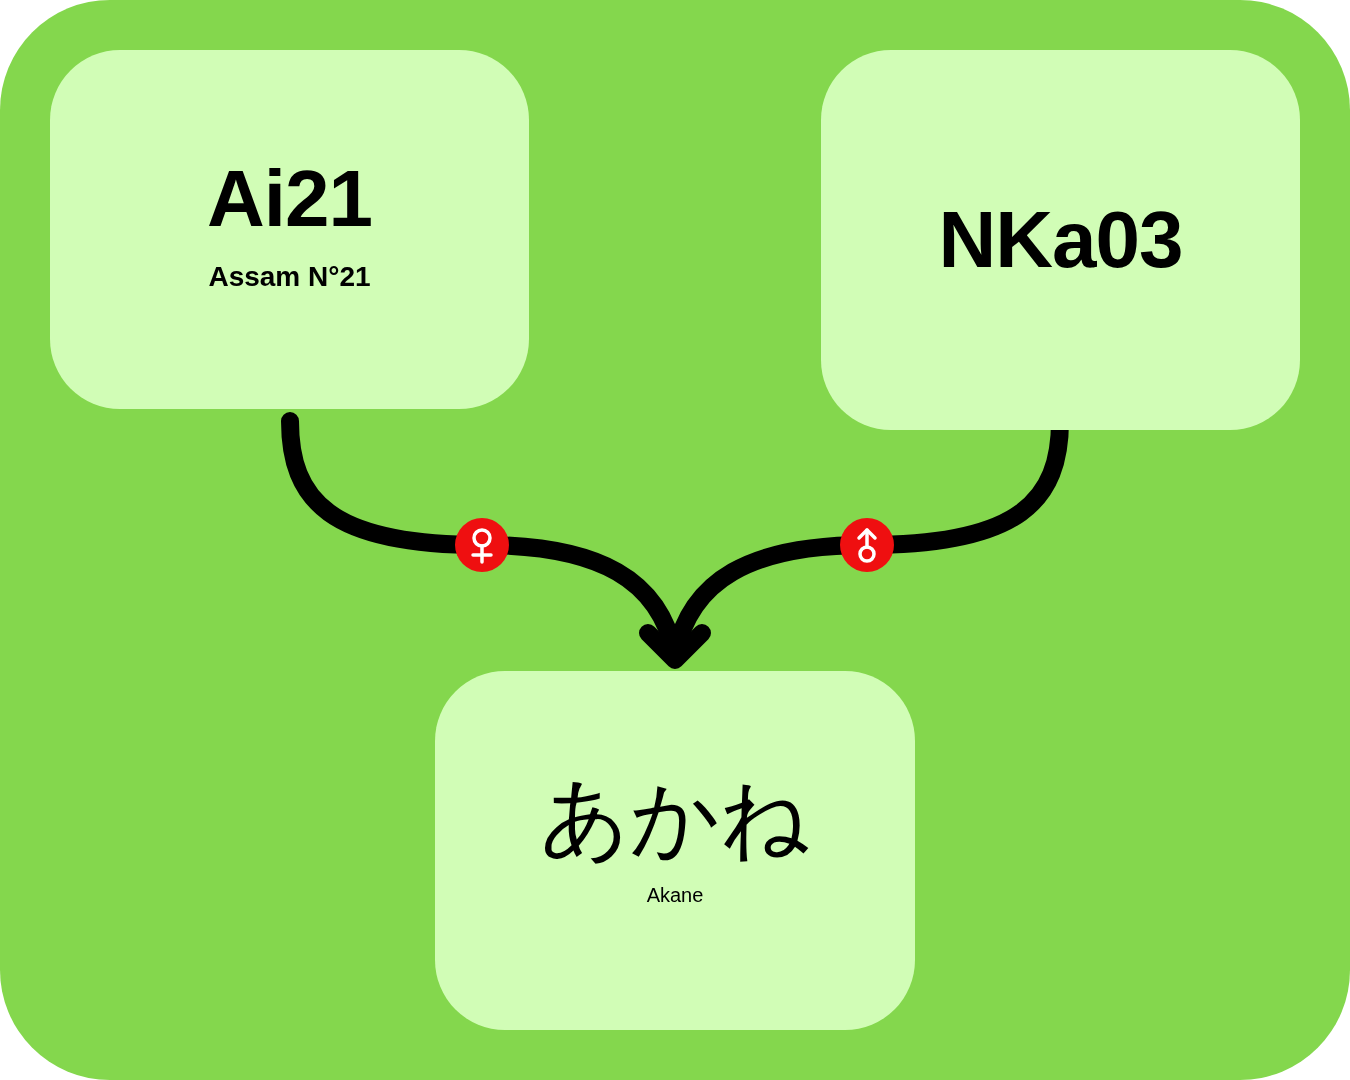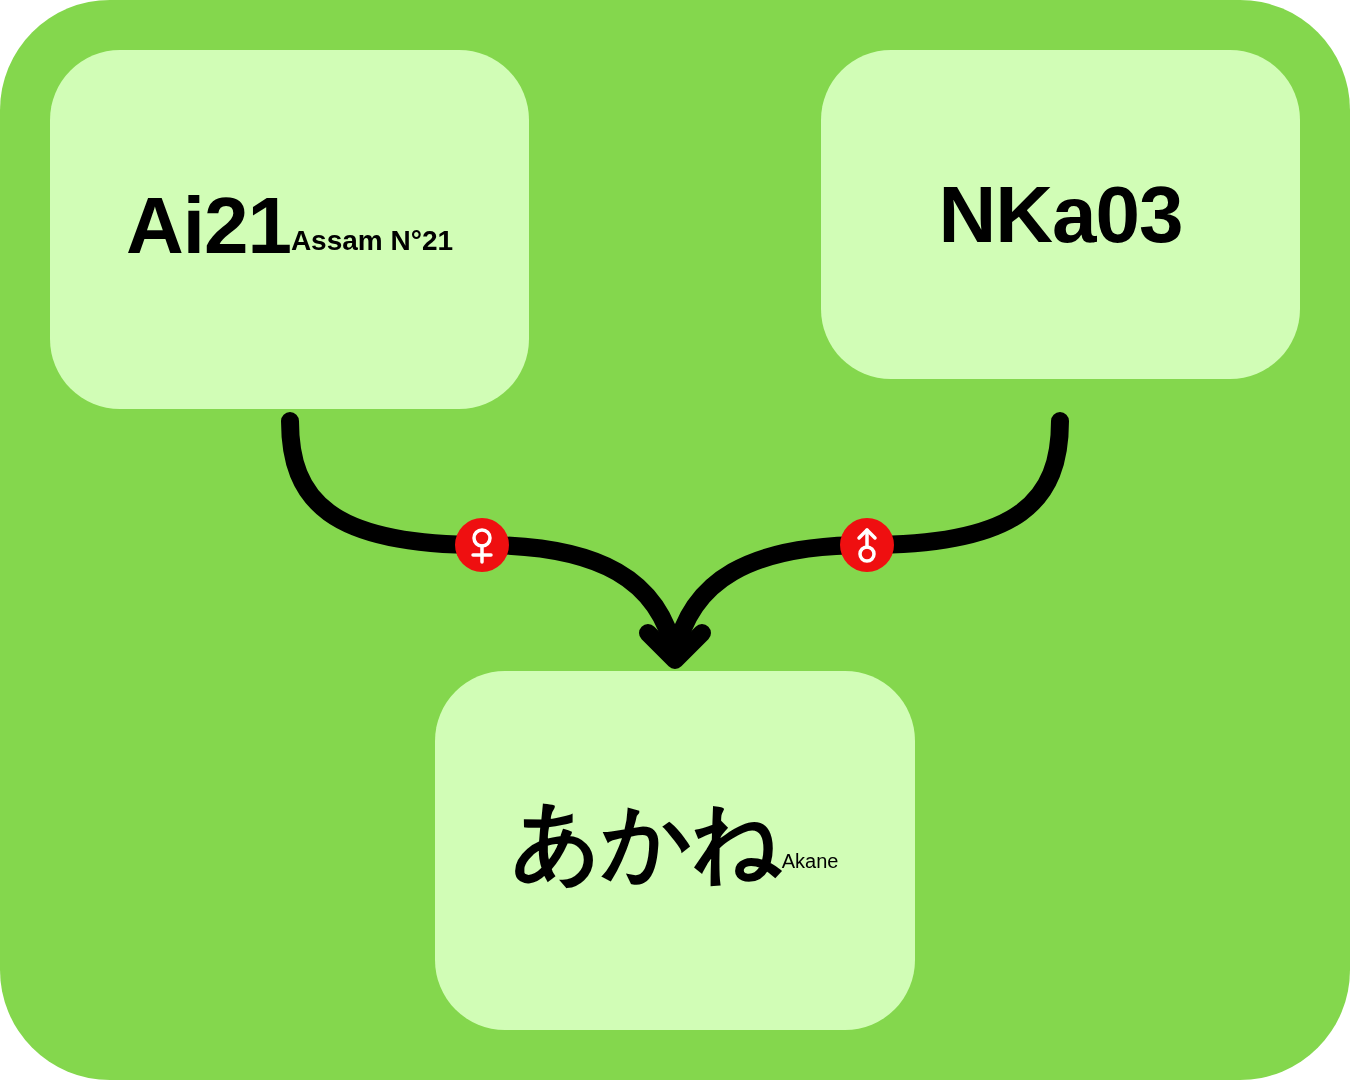--- a/index.html
+++ b/index.html
@@ -15,46 +15,46 @@
       left: 0; top: 0;
       width: 1350px; height: 1080px;
       background: #84d74d;
       border-radius: 110px;
     }
     .node {
       position: absolute;
       background: #d1fdb6;
       border-radius: 70px;
       display: flex;
-      flex-direction: row;
+      flex-direction: column;
       align-items: center;
       justify-content: center;
       color: #000;
     }
     .node-a { left: 50px; top: 50px; width: 479px; height: 359px; }
-    .node-b { left: 821px; top: 50px; width: 479px; height: 329px; }
+    .node-b { left: 821px; top: 50px; width: 479px; height: 380px; }
     .node-c { left: 435px; top: 671px; width: 480px; height: 359px; }
     .code {
       font-family: "Liberation Sans", "DejaVu Sans", sans-serif;
       font-weight: 700;
       font-size: 80px;
       line-height: 1;
       letter-spacing: -1px;
     }
     .node-a .code { margin-top: -8px; }
     .node-b .code { margin-top: 0px; }
     .sub {
       font-family: "Liberation Sans", "DejaVu Sans", sans-serif;
       font-weight: 700;
       font-size: 28px;
       margin-top: 22px;
     }
     .jp {
       font-family: "DejaVu Sans", sans-serif;
-      font-weight: 700;
+      font-weight: 400;
       font-size: 88px;
       line-height: 1;
       margin-top: -20px;
     }
     .node-c .sub {
       font-weight: 400;
       font-size: 20px;
       margin-top: 22px;
     }
     svg.links {

